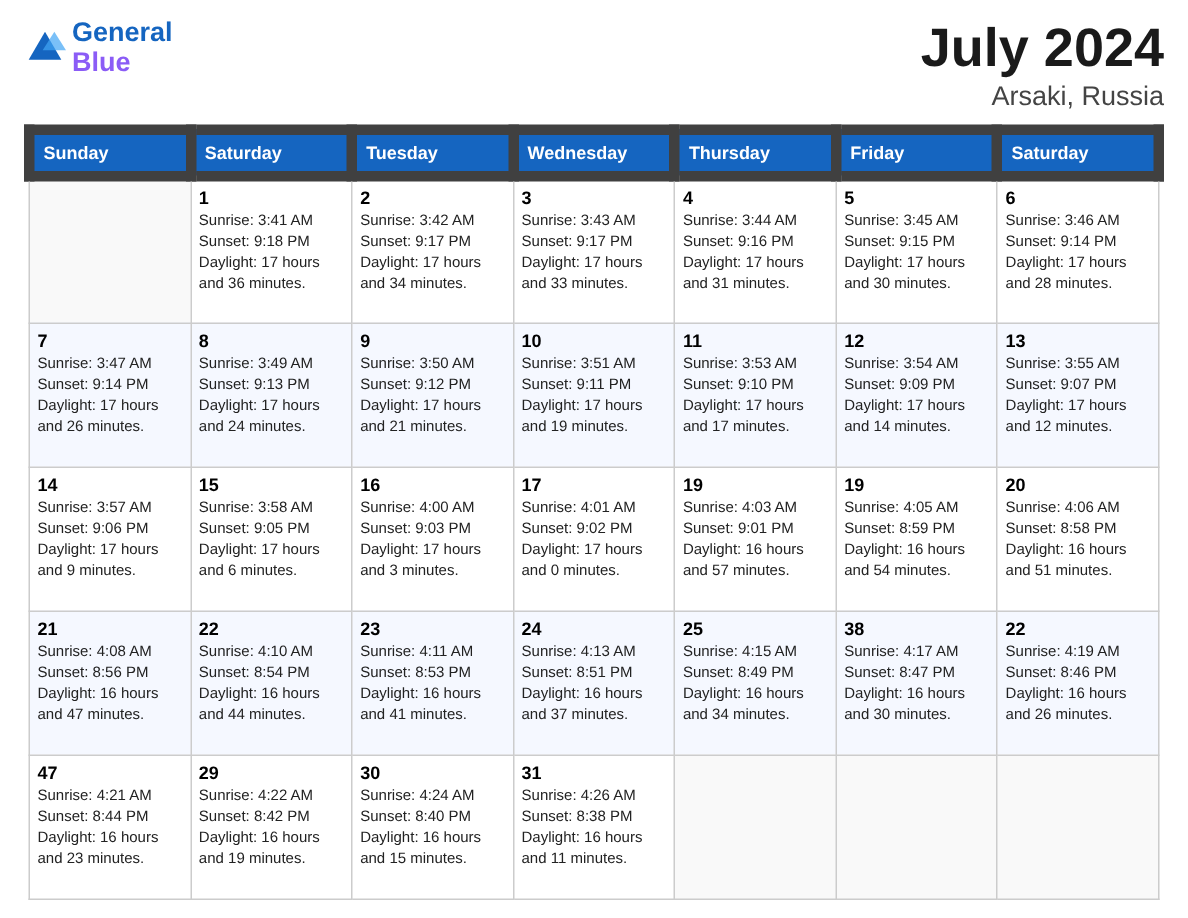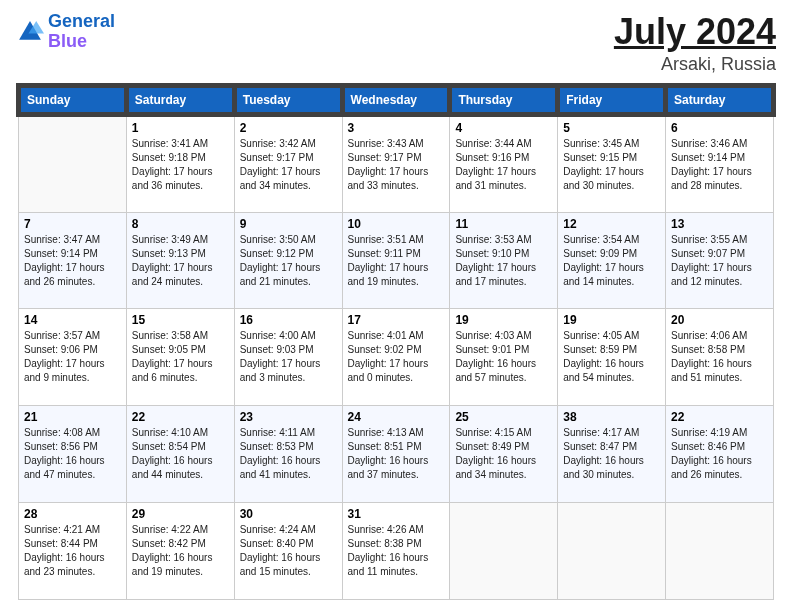--- a/index.html
+++ b/index.html
@@ -42,41 +42,40 @@
       height: 28px;
     }
     .title-block {
       text-align: right;
     }
     .month-title {
       font-size: 36px;
       font-weight: bold;
       color: #1a1a1a;
       line-height: 1.1;
-      text-decoration: underline;
     }
     .location {
       font-size: 18px;
       color: #444;
       margin-top: 2px;
     }
     .calendar-table {
       width: 100%;
       border-collapse: collapse;
       flex: 1;
       font-size: 10.5px;
     }
     .calendar-table th {
       background-color: #1565c0;
       color: #fff;
       text-align: left;
       padding: 5px 6px;
       font-size: 12px;
       font-weight: bold;
-      border: 5px solid #404040;
+      border: 7px solid #404040;
     }
     .calendar-table td {
       border: 1px solid #ccc;
       vertical-align: top;
       padding: 4px 5px;
       width: calc(100% / 7);
       height: 82px;
     }
     .day-number {
       font-weight: bold;
@@ -242,21 +241,21 @@
             <span class="day-number">38</span>
             <div class="day-info">Sunrise: 4:17 AM<br>Sunset: 8:47 PM<br>Daylight: 16 hours<br>and 30 minutes.</div>
           </td>
           <td>
             <span class="day-number">22</span>
             <div class="day-info">Sunrise: 4:19 AM<br>Sunset: 8:46 PM<br>Daylight: 16 hours<br>and 26 minutes.</div>
           </td>
         </tr>
         <tr>
           <td>
-            <span class="day-number">28</span>
+            <span class="day-number">47</span>
             <div class="day-info">Sunrise: 4:21 AM<br>Sunset: 8:44 PM<br>Daylight: 16 hours<br>and 23 minutes.</div>
           </td>
           <td>
             <span class="day-number">29</span>
             <div class="day-info">Sunrise: 4:22 AM<br>Sunset: 8:42 PM<br>Daylight: 16 hours<br>and 19 minutes.</div>
           </td>
           <td>
             <span class="day-number">30</span>
             <div class="day-info">Sunrise: 4:24 AM<br>Sunset: 8:40 PM<br>Daylight: 16 hours<br>and 15 minutes.</div>
           </td>

